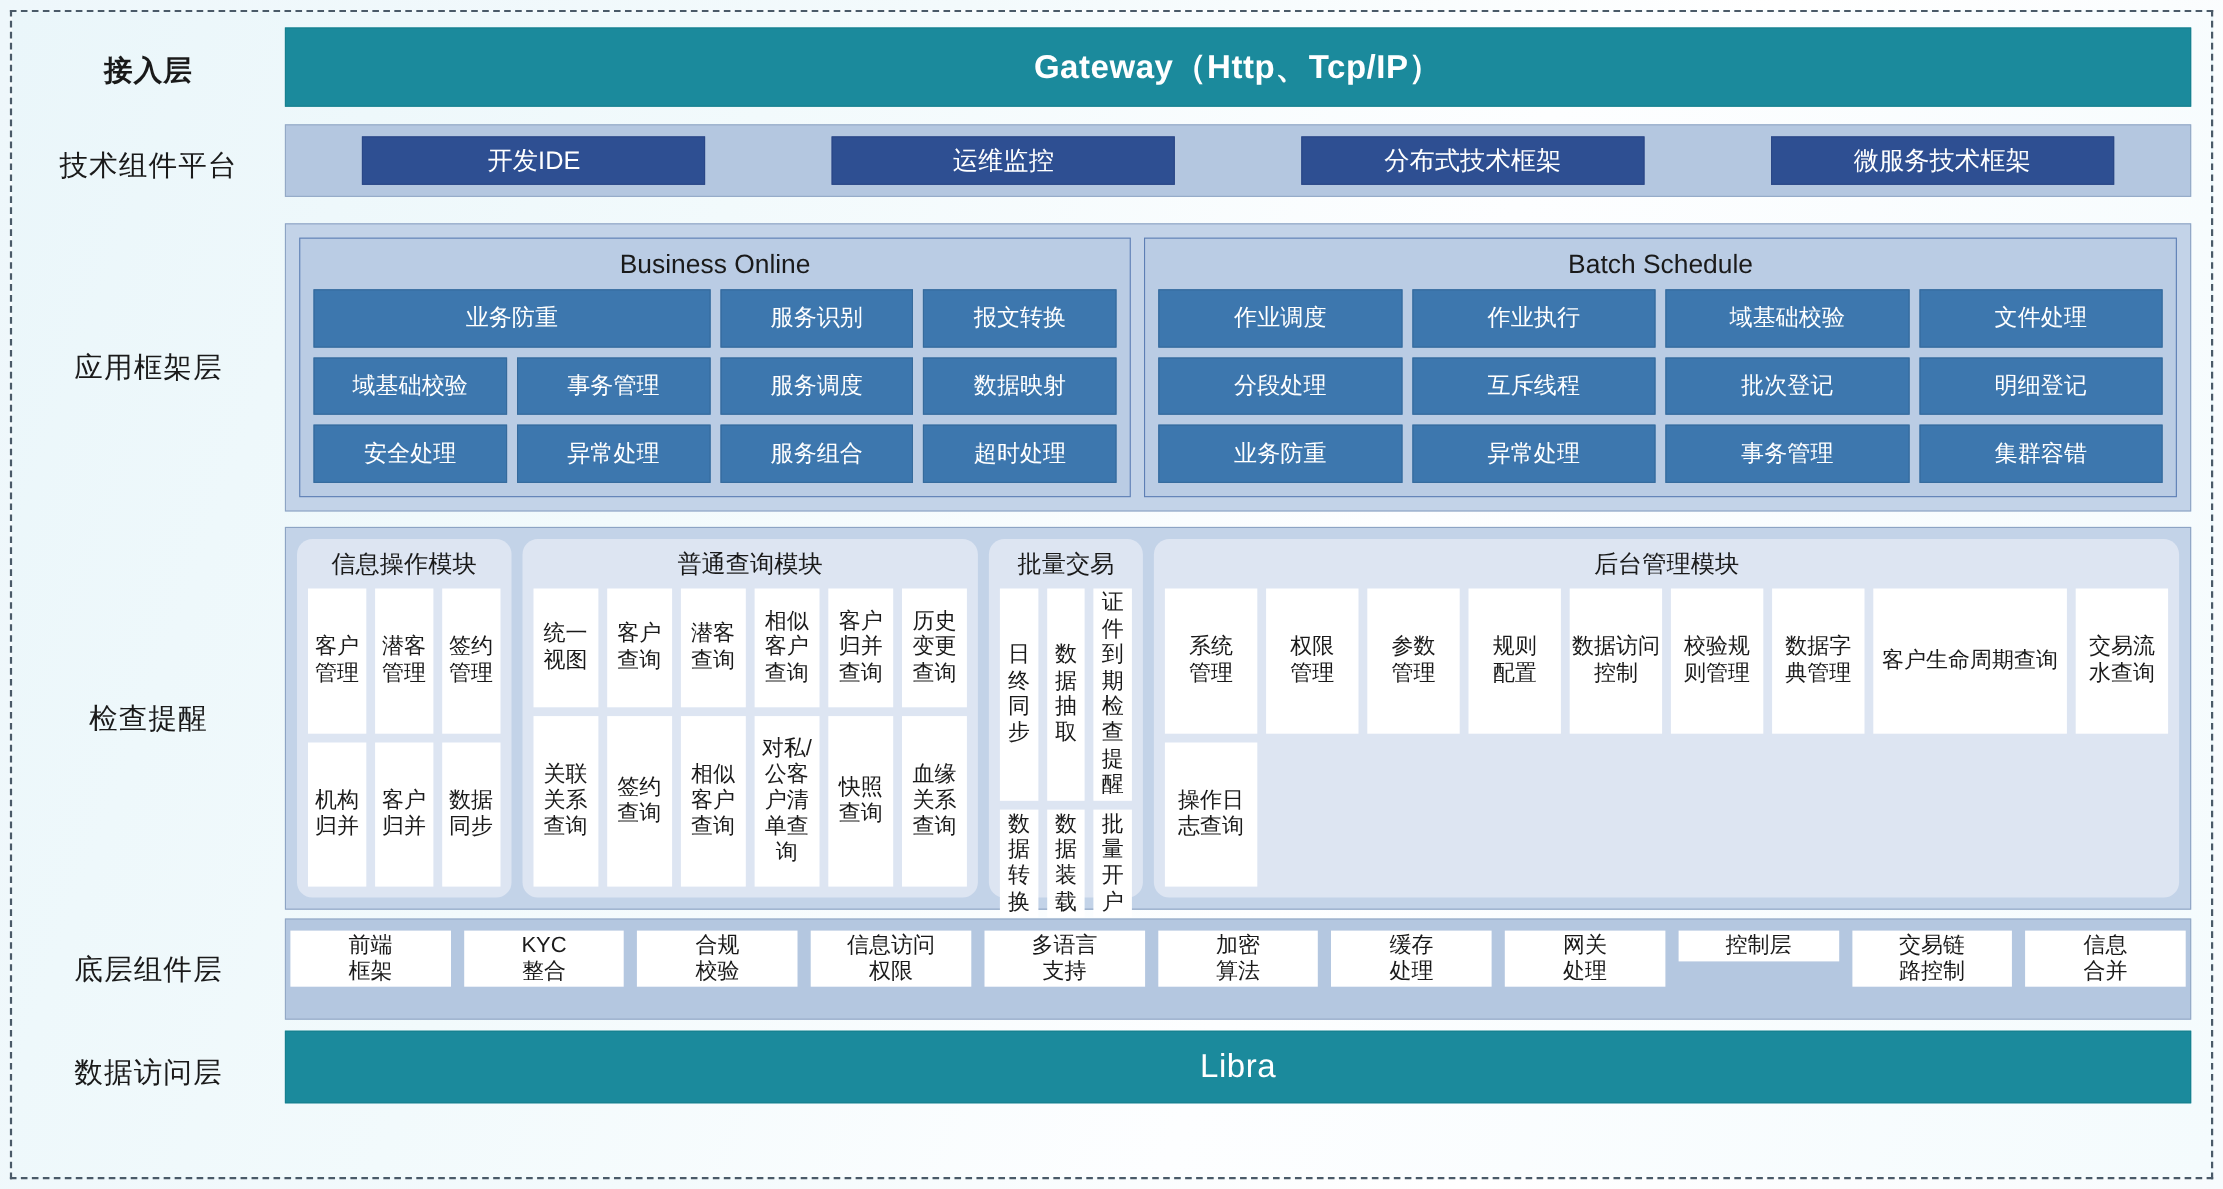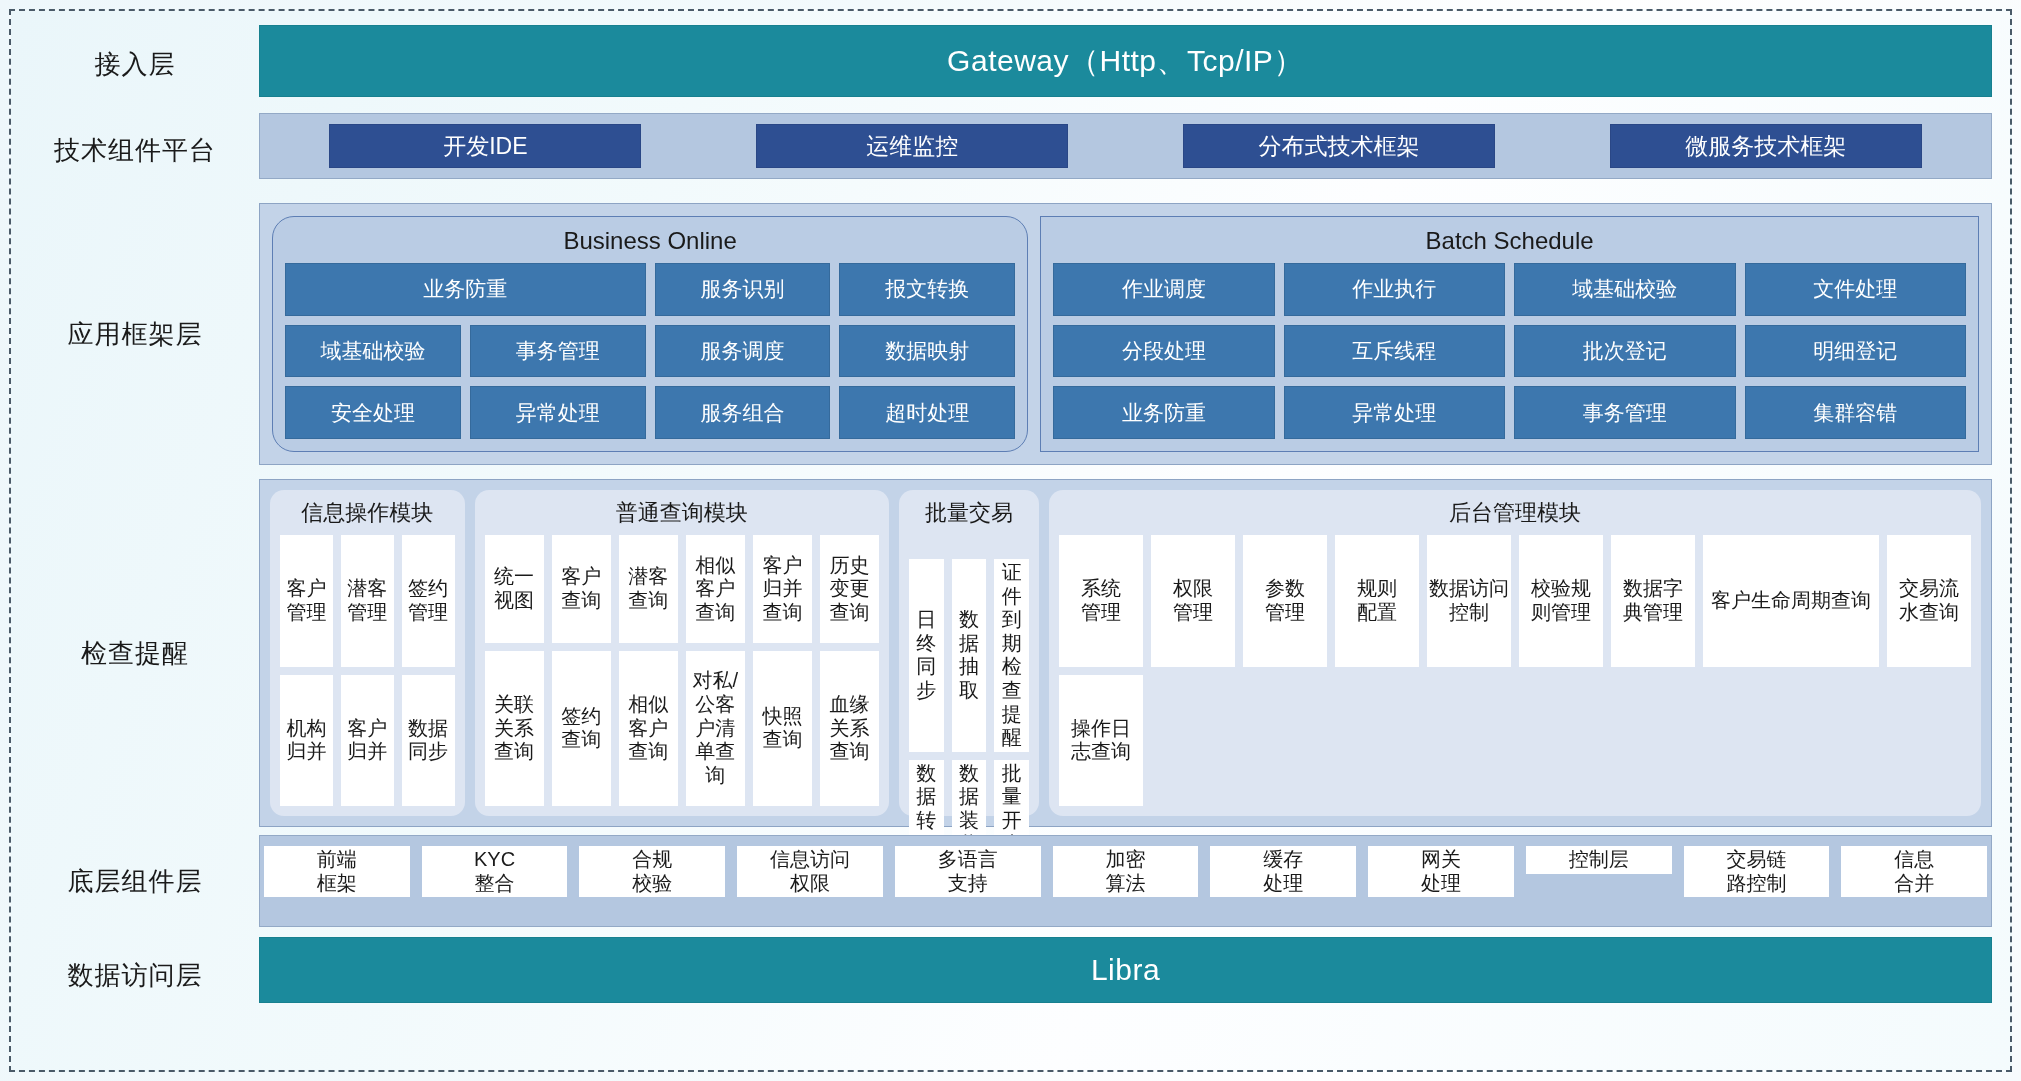--- a/index.html
+++ b/index.html
@@ -99,21 +99,21 @@
     gap: 12px;
     height: 100%;
   }
   .fw-panel {
     background: #bacce4;
     border: 1px solid #5d7eb4;
     padding: 8px 12px 12px 12px;
     display: flex;
     flex-direction: column;
   }
-  .fw-panel.online { flex: 0 0 44.3%; border-radius: 22px; }
+  .fw-panel.online { flex: 0 0 44.3%; }
   .fw-panel.batch  { flex: 1; }
   .fw-title {
     text-align: center;
     font-size: 24px;
     color: #1a1a1a;
     margin: 2px 0 8px 0;
   }
   .fw-grid {
     display: grid;
     gap: 9px;
@@ -158,21 +158,21 @@
   }
   .biz-panel {
     background: #dde5f2;
     border-radius: 14px;
     padding: 6px 10px 10px 10px;
     display: flex;
     flex-direction: column;
   }
   .biz-panel.info { flex: 0 0 25.3%; }
   .biz-panel.query { flex: 1; }
-  .biz-panel.batchtx { flex: 0 0 18.2%; gap: 24px; }
+  .biz-panel.batchtx { flex: 0 0 18.2%; }
   .biz-title {
     text-align: center;
     font-size: 22px;
     color: #1a1a1a;
     margin: 2px 0 7px 0;
   }
   .biz-grid {
     display: grid;
     gap: 8px;
     flex: 1;
@@ -222,21 +222,21 @@
     color: #1a1a1a;
     display: flex;
     align-items: center;
     justify-content: center;
     text-align: center;
     line-height: 1.18;
     padding: 2px;
   }
 
   
-  .r-access   { height: 78px; margin-bottom: 10px; }
+  .r-access   { height: 78px; margin-bottom: 10px; font-weight: bold; }
   .r-tech     { height: 74px; margin-bottom: 16px; }
   .r-fw       { height: 262px; margin-bottom: 14px; }
   .r-biz      { height: 348px; margin-bottom: 8px; }
   .r-comp     { height: 92px; margin-bottom: 10px; }
   .r-data     { height: 76px; }
   .r-data .teal-bar { height: 66px; }
   .r-access .teal-bar { height: 72px; }
 </style>
 </head>
 <body>

